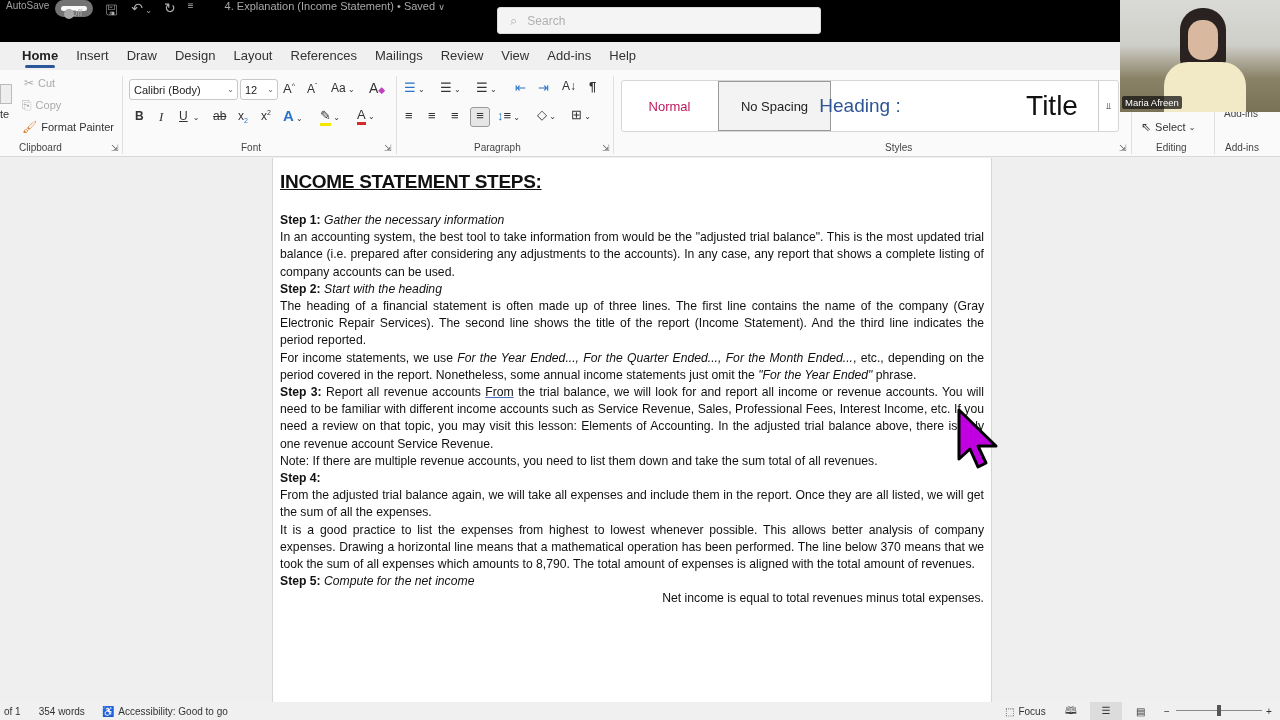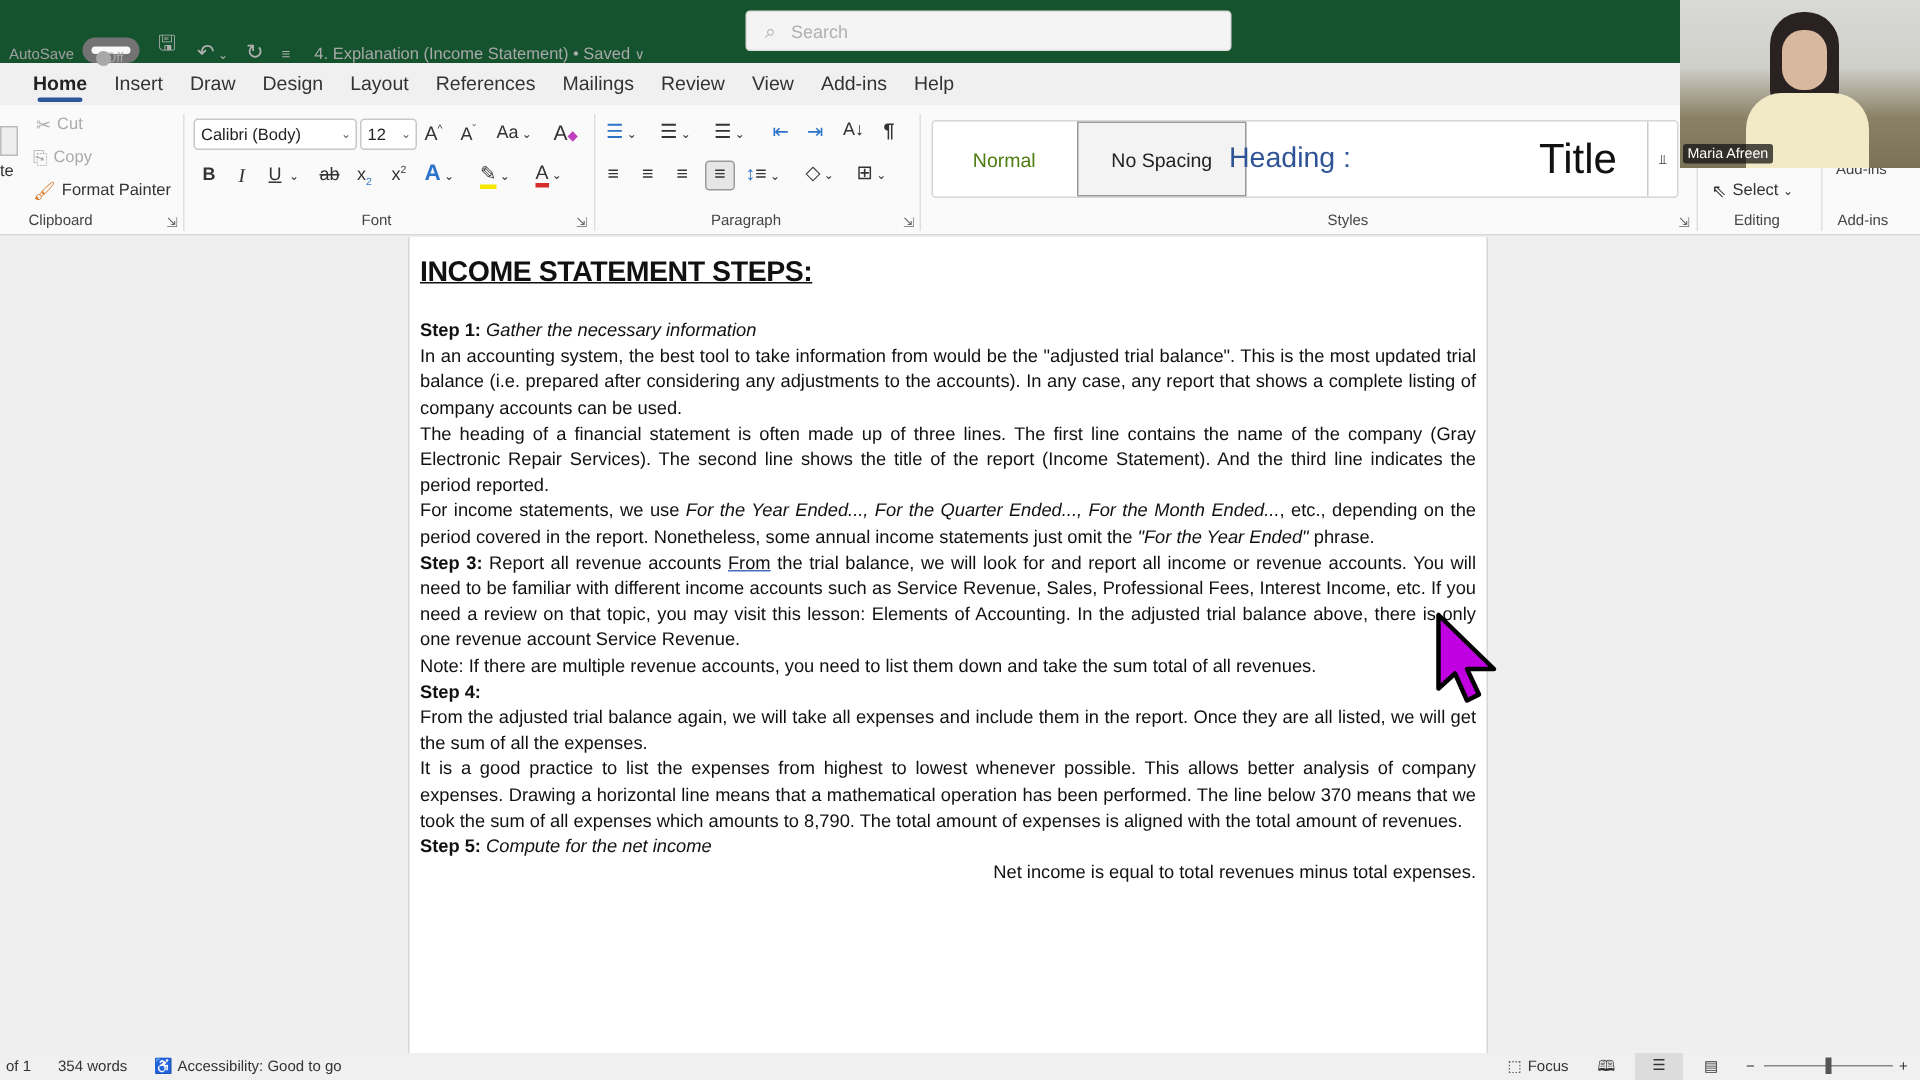--- a/index.html
+++ b/index.html
@@ -1,23 +1,23 @@
 <!DOCTYPE html>
 <html><head>
 <meta charset="utf-8">
 <style>
 *{box-sizing:border-box;margin:0;padding:0}
 body{width:1280px;height:720px;overflow:hidden;background:#f0f0f0;font-family:"Liberation Sans",sans-serif;position:relative;color:#222}
-.titlebar{position:absolute;left:0;top:0;width:1248px;height:42px;background:#14532d;display:flex;align-items:flex-end;font-size:11px;color:#a0a0a0}
+.titlebar{position:absolute;left:0;top:0;width:1248px;height:42px;background:#000000;display:flex;align-items:flex-start;font-size:11px;color:#a0a0a0}
 .autosave{margin-left:6px;font-size:10px}
 .toggle{margin-left:6px;width:38px;height:17px;border:6px solid #737373;border-radius:9px;position:relative;background:#f8f8f8}
 .toggle .knob{position:absolute;left:3px;top:3px;width:10px;height:10px;border-radius:50%;background:#a8a8a8}
 .toggle .lbl{position:absolute;right:5px;top:2px;font-size:9px;color:#aaa}
 .tb-icon{margin-left:12px;font-size:14px;color:#b0b0b0}
-.doctitle{margin-left:16px;font-size:11px;color:#a8a8a8}
+.doctitle{margin-left:31px;font-size:11px;color:#a8a8a8}
 .search{position:absolute;left:497px;top:7px;width:324px;height:27px;border:1px solid #dcdcdc;background:#f4f4f4;border-radius:3px;display:flex;align-items:center;padding-left:12px;font-size:12px;color:#b0b0b0}
 .search .ico{margin-right:10px;font-size:13px}
 .tabs{position:absolute;left:0;top:42px;height:28px;width:1120px;display:flex;align-items:center;font-size:13px;color:#333}
 .tab{padding:0 9px;position:relative;height:28px;line-height:28px}
 .tab.active{font-weight:bold;color:#222}
 .tab.active:after{content:"";position:absolute;left:12px;right:12px;bottom:2px;height:3px;background:#2b579a;border-radius:2px}
 .ribbon{position:absolute;left:0;top:70px;width:1280px;height:87px;background:#fafafa;border-bottom:1px solid #d8d8d8}
 .grp-label{position:absolute;top:72px;font-size:10px;color:#444}
 .launcher{position:absolute;top:73px;font-size:9px;color:#666}
 .sep{position:absolute;top:6px;width:1px;height:78px;background:#e0e0e0}
@@ -140,21 +140,21 @@
   <span class="ficon" style="left:451px;top:38px">≡</span>
   <span class="ficon" style="left:470px;top:37px;width:20px;height:20px;border:1px solid #999;border-radius:3px;background:#e6e6e6">≡</span>
   <span class="ficon" style="left:497px;top:38px;color:#2b74c9">↕<span style="color:#333">≡</span><span style="font-size:8px;color:#333"> ⌄</span></span>
   <span class="ficon" style="left:537px;top:37px">◇<span style="font-size:8px"> ⌄</span></span>
   <span class="ficon" style="left:571px;top:37px">⊞<span style="font-size:8px"> ⌄</span></span>
   <span class="grp-label" style="left:474px">Paragraph</span>
   <span class="launcher" style="left:602px">⇲</span>
   <div class="sep" style="left:613px"></div>
 
   <div class="styles-box">
-    <div class="style-item" style="left:0;width:95px;font-size:13px;color:#4d7c0f">Normal</div>
+    <div class="style-item" style="left:0;width:95px;font-size:13px;color:#be185d">Normal</div>
     <div class="style-item style-nospacing" style="left:96px;width:113px;font-size:13px;color:#222">No Spacing</div>
     <div class="style-item" style="left:192px;width:92px;font-size:19px;color:#2f5496;overflow:hidden;white-space:nowrap">Heading :</div>
     <div class="style-item" style="left:385px;width:90px;font-size:28px;color:#111">Title</div>
     <div style="position:absolute;right:0;top:0;width:20px;height:50px;border-left:1px solid #ccc;font-size:9px;text-align:center;line-height:50px;color:#444">⫫</div>
   </div>
   <span class="grp-label" style="left:885px">Styles</span>
   <span class="launcher" style="left:1119px">⇲</span>
   <div class="sep" style="left:1131px"></div>
 
   <div style="position:absolute;left:1141px;top:50px;font-size:11px;color:#333;display:flex;align-items:center">
@@ -180,20 +180,21 @@
 
 <div class="canvas"></div>
 <div class="page"></div>
 
 <div class="doc">
   <h1>INCOME STATEMENT STEPS:</h1>
 
   <p><b>Step 1:</b> <i>Gather the necessary information</i></p>
   <p>In an accounting system, the best tool to take information from would be the "adjusted trial balance". This is the most updated trial balance (i.e. prepared after considering any adjustments to the accounts). In any case, any report that shows a complete listing of company accounts can be used.</p>
 
+  <p><b>Step 2:</b> <i>Start with the heading</i></p>
   <p>The heading of a financial statement is often made up of three lines. The first line contains the name of the company (Gray Electronic Repair Services). The second line shows the title of the report (Income Statement). And the third line indicates the period reported.</p>
   <p><span>For income statements, we use </span><i>For the Year Ended..., For the Quarter Ended..., For the Month Ended...</i><span>, etc., depending on the period covered in the report. Nonetheless, some annual income statements just omit the </span><i>"For the Year Ended"</i><span> phrase.</span></p>
 
   <p><b>Step 3:</b><span> Report all revenue accounts </span><span class="spell">From</span><span> the trial balance, we will look for and report all income or revenue accounts. You will need to be familiar with different income accounts such as Service Revenue, Sales, Professional Fees, Interest Income, etc. If you need a review on that topic, you may visit this lesson: Elements of Accounting. In the adjusted trial balance above, there is only one revenue account Service Revenue.</span></p>
   <p>Note: If there are multiple revenue accounts, you need to list them down and take the sum total of all revenues.</p>
 
   <p><b>Step 4:</b></p>
   <p>From the adjusted trial balance again, we will take all expenses and include them in the report. Once they are all listed, we will get the sum of all the expenses.</p>
   <p>It is a good practice to list the expenses from highest to lowest whenever possible. This allows better analysis of company expenses. Drawing a horizontal line means that a mathematical operation has been performed. The line below 370 means that we took the sum of all expenses which amounts to 8,790. The total amount of expenses is aligned with the total amount of revenues.</p>
 

